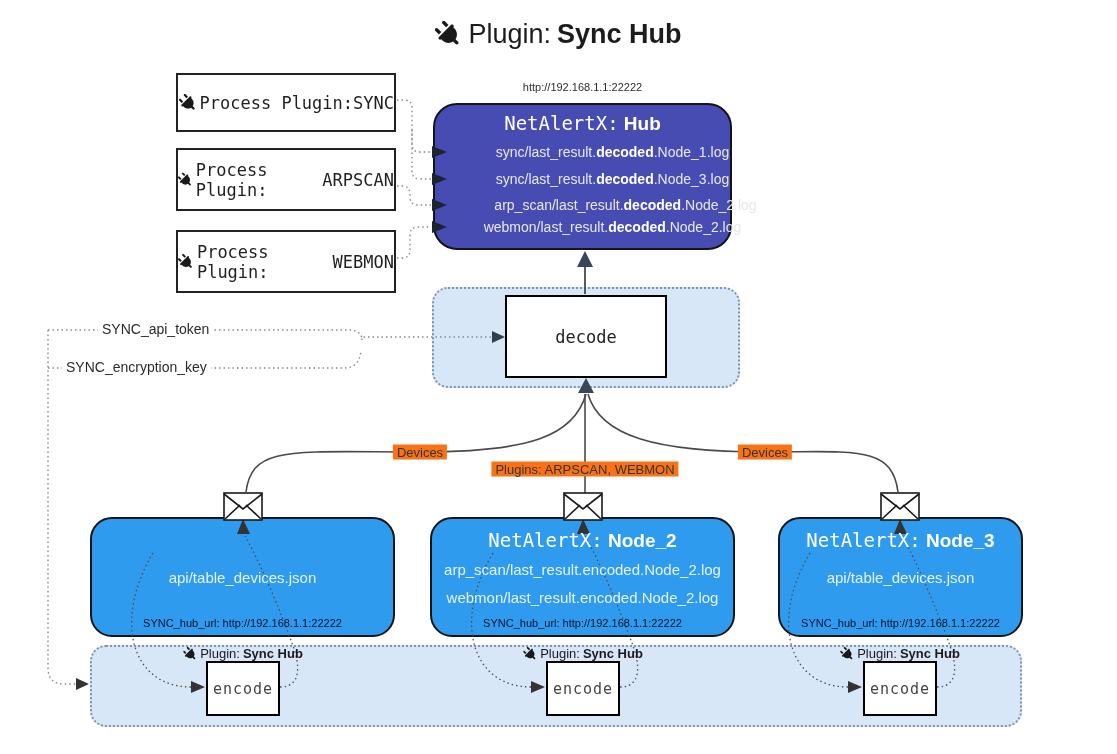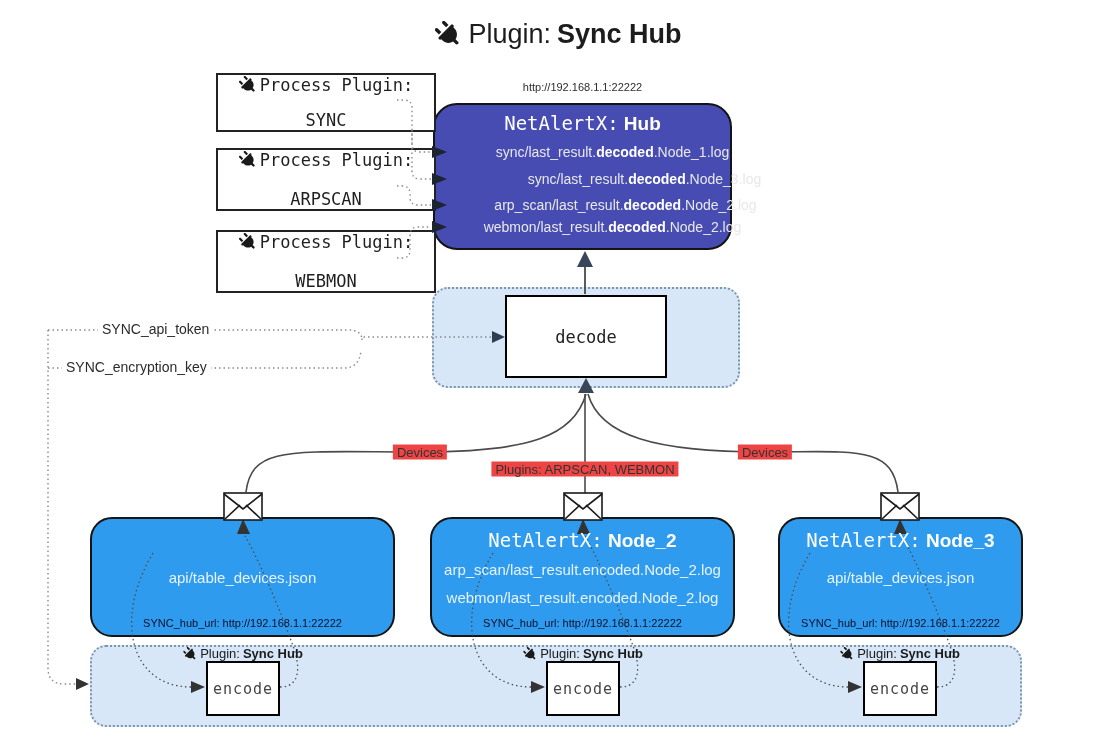--- a/index.html
+++ b/index.html
@@ -21,36 +21,36 @@
   .hub-box{left:433px;top:103px;width:299px;height:147px;border-radius:24px;
            background:#474CB2;border:2px solid #141414;box-sizing:border-box;}
   .hub-title{left:433px;top:112px;width:299px;font-size:19px;color:#fff;z-index:3;}
   .mono{font-family:"DejaVu Sans Mono","Liberation Mono",monospace;}
   .bname{font-family:"Liberation Sans",sans-serif;font-weight:bold;}
   .hub-entry{left:433px;width:359px;font-size:14px;color:#E8E8E8;z-index:3;}
   .hub-entry b{color:#fff;}
 
   
   .pbox{background:#fff;border:2px solid #222;box-sizing:border-box;z-index:1;
-        display:flex;flex-direction:column;align-items:center;justify-content:space-between;
-        font-family:"DejaVu Sans Mono","Liberation Mono",monospace;font-size:17px;color:#1f1f1f;margin-left:40px;}
+        display:flex;align-items:center;justify-content:flex-end;
+        font-family:"DejaVu Sans Mono","Liberation Mono",monospace;font-size:17px;color:#1f1f1f;}
   .pbox .row{display:flex;align-items:center;gap:3px;}
 
   
   .cfg{font-size:14px;color:#2b2b2b;background:#fff;padding:0 4px;z-index:3;}
 
   
   .panel{background:#D7E7F8;border:2px dotted #7D94AD;box-sizing:border-box;z-index:1;}
   .decode-panel{left:432px;top:287px;width:308px;height:101px;border-radius:16px;}
   .white-box{background:#fff;border:2px solid #000000;box-sizing:border-box;z-index:1;
              display:flex;align-items:center;justify-content:center;}
   .decode-box{left:505px;top:295px;width:162px;height:83px;font-size:17px;color:#222;}
 
   
-  .edge-label{font-size:13px;color:#333;background:#ef4444;padding:0 4px;z-index:3;
+  .edge-label{font-size:13px;color:#333;background:#f97316;padding:0 4px;z-index:3;
               transform:translate(-50%,-50%);white-space:nowrap;}
 
   
   .node-box{border-radius:22px;background:#2F9BEE;border:2px solid #141414;box-sizing:border-box;z-index:1;}
   .node-title{font-size:19px;color:#fff;z-index:3;}
   .node-line{font-size:15px;color:#E6F3FD;z-index:3;}
   .node-url{font-size:11px;color:#10102a;font-weight:500;z-index:3;}
 
   
   .bottom-panel{left:90px;top:645px;width:932px;height:82px;border-radius:16px;}
@@ -197,21 +197,21 @@
 
   <div class="abs hub-url center">http://192.168.1.1:22222</div>
 
   <div class="abs hub-title center">
     <span class="mono">NetAlertX:</span>
     <span class="bname">Hub</span>
   </div>
   <div class="abs hub-entry center" style="top:144px;">
     <span>sync/last_result.</span><b>decoded</b><span>.Node_1.log</span>
   </div>
-  <div class="abs hub-entry center" style="top:171px;padding-left:32px;">
+  <div class="abs hub-entry center" style="top:171px;">
     <span>sync/last_result.</span><b>decoded</b><span>.Node_3.log</span>
   </div>
   <div class="abs hub-entry center" style="top:197px;padding-left:13px;">
     <span>arp_scan/last_result.</span><b>decoded</b><span>.Node_2.log</span>
   </div>
   <div class="abs hub-entry center" style="top:219px;">
     <span>webmon/last_result.</span><b>decoded</b><span>.Node_2.log</span>
   </div>
 
   <div class="abs cfg" style="left:98px;top:321px;">SYNC_api_token</div>

